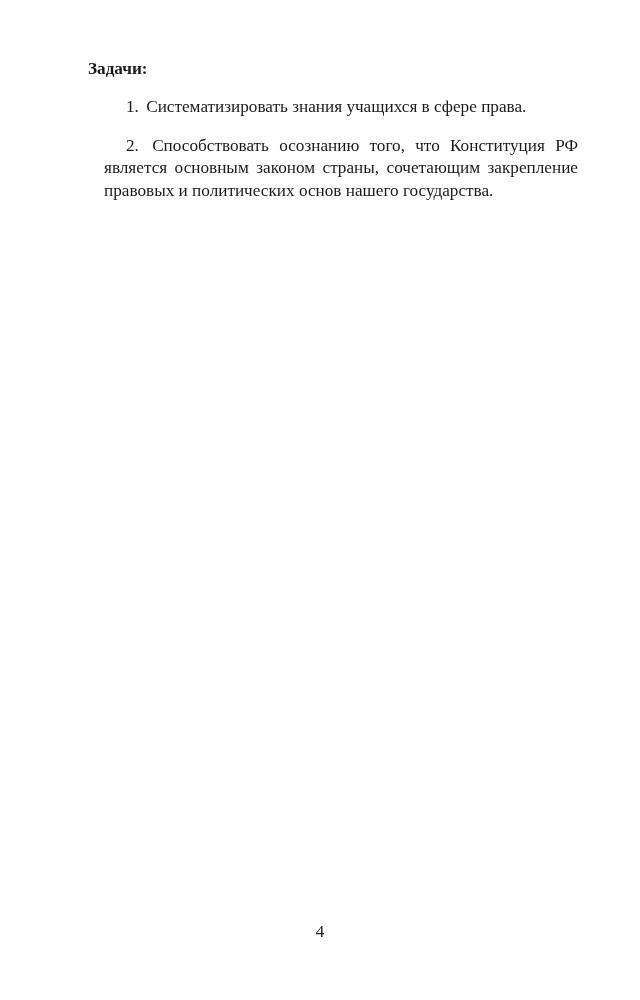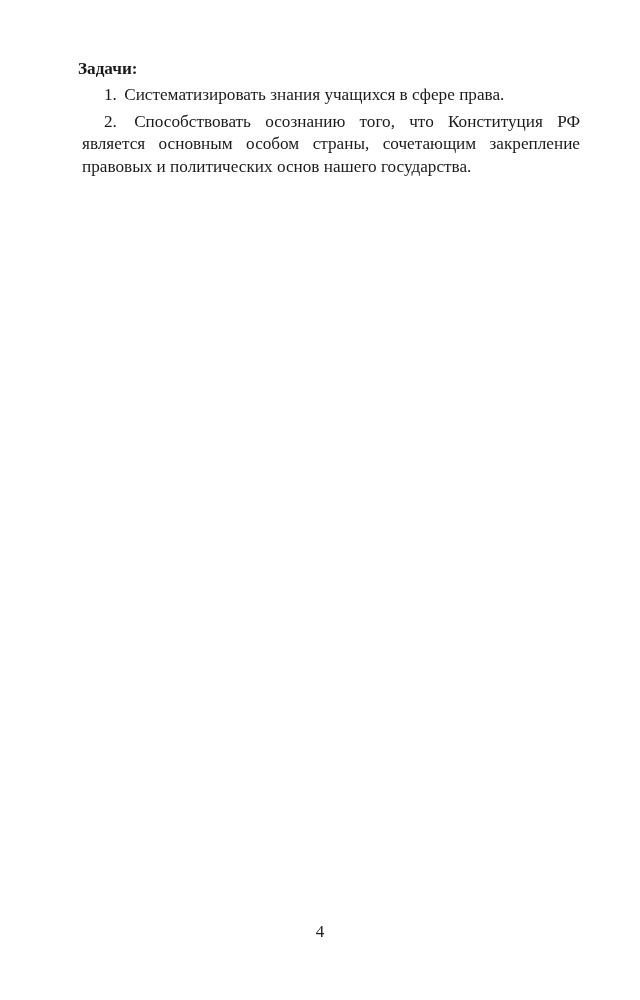--- a/index.html
+++ b/index.html
@@ -10,33 +10,33 @@
     body {
       width: 640px;
       height: 1000px;
       position: relative;
       overflow: hidden;
       font-family: "Liberation Serif", "DejaVu Serif", serif;
       color: #1a1a1a;
     }
     .page {
       position: absolute;
-      left: 78px;
+      left: 88px;
       top: 58px;
       width: 506px;
       font-size: 17.2px;
       line-height: 22.4px;
     }
     .heading {
       font-weight: bold;
       margin: 0 0 0 0;
       padding-left: 0;
     }
     .task {
-      margin: 4px;
+      margin: 16px;
       text-align: justify;
       text-indent: 22px;
       hyphens: manual;
     }
     .task-num {
       margin-right: 3px;
     }
     .page-number {
       position: absolute;
       top: 922px;
@@ -53,17 +53,17 @@
 
 <div class="page">
   <div class="heading">Задачи:</div>
 
   <p class="task">
     <span class="task-num">1.</span>
     <span>Систематизировать знания учащихся в сфере права.</span>
   </p>
   <p class="task">
     <span class="task-num">2.</span>
-    <span>Способствовать осознанию того, что Конституция РФ является основным особом страны, сочетающим закрепление правовых и политических основ нашего государства.</span>
+    <span>Способствовать осознанию того, что Конституция РФ является основным законом страны, сочетающим закрепление правовых и политических основ нашего государства.</span>
   </p>
 </div>
 
 <div class="page-number">4</div>
 
 </body></html>

